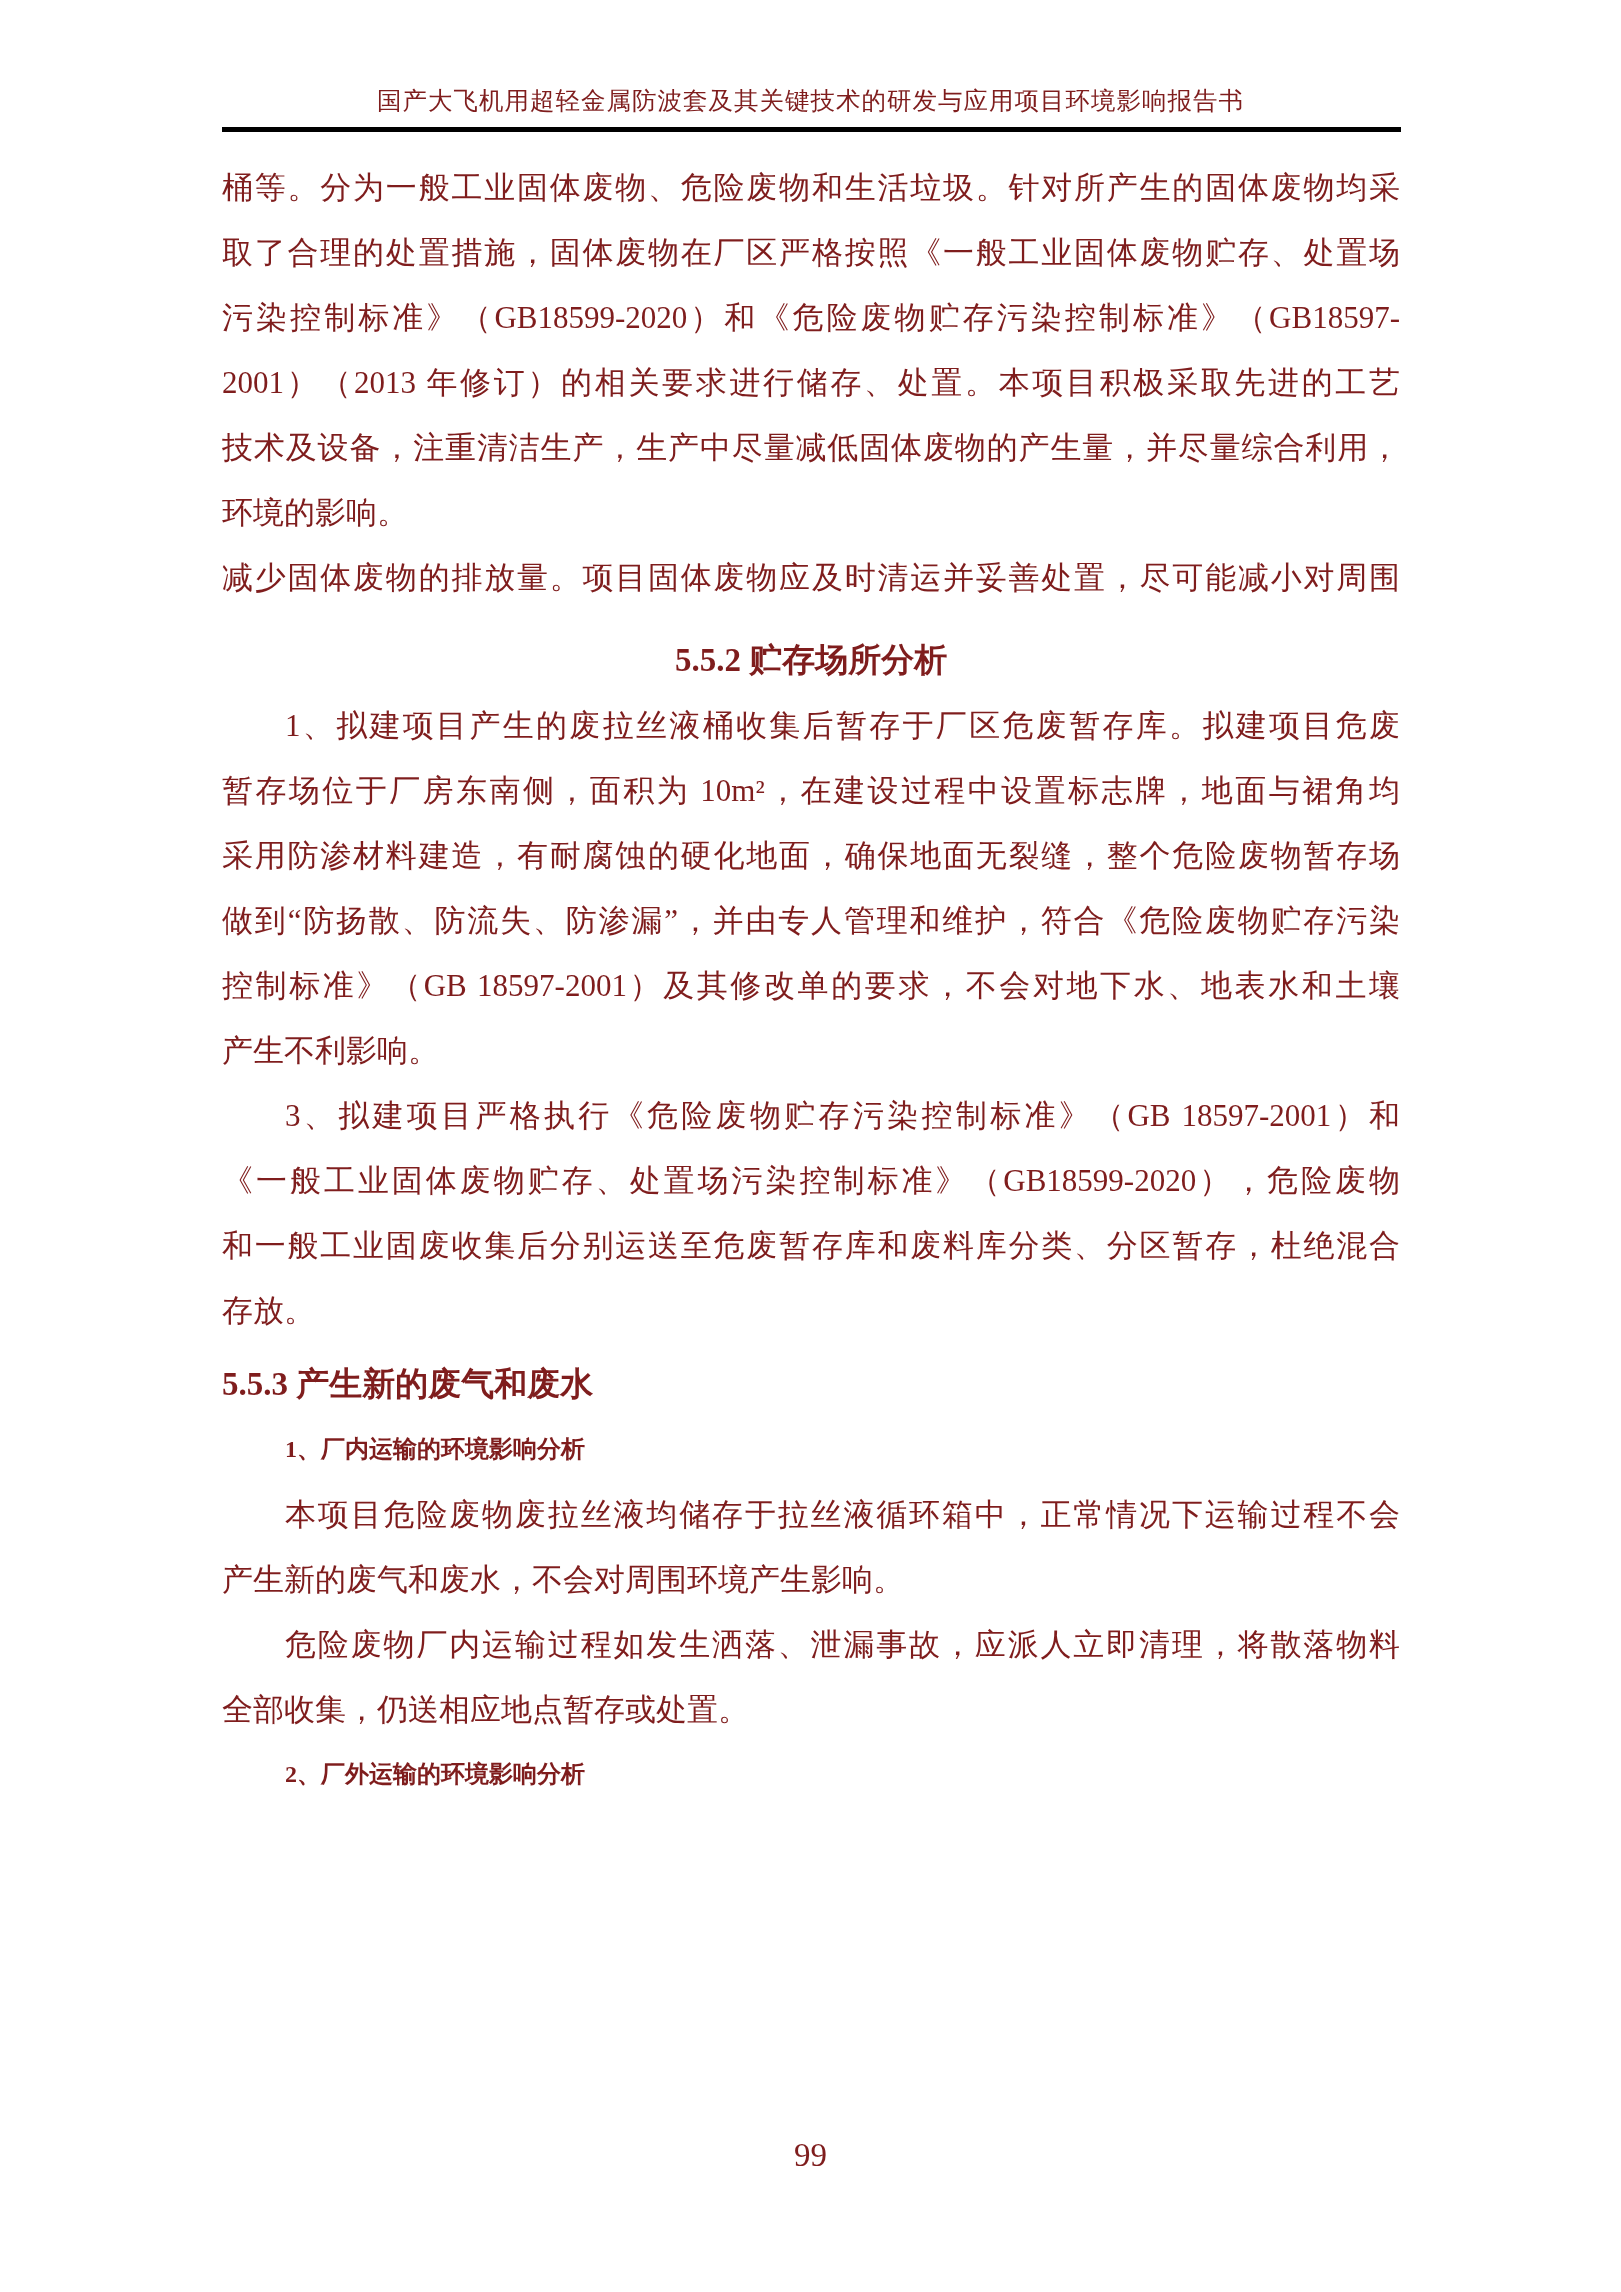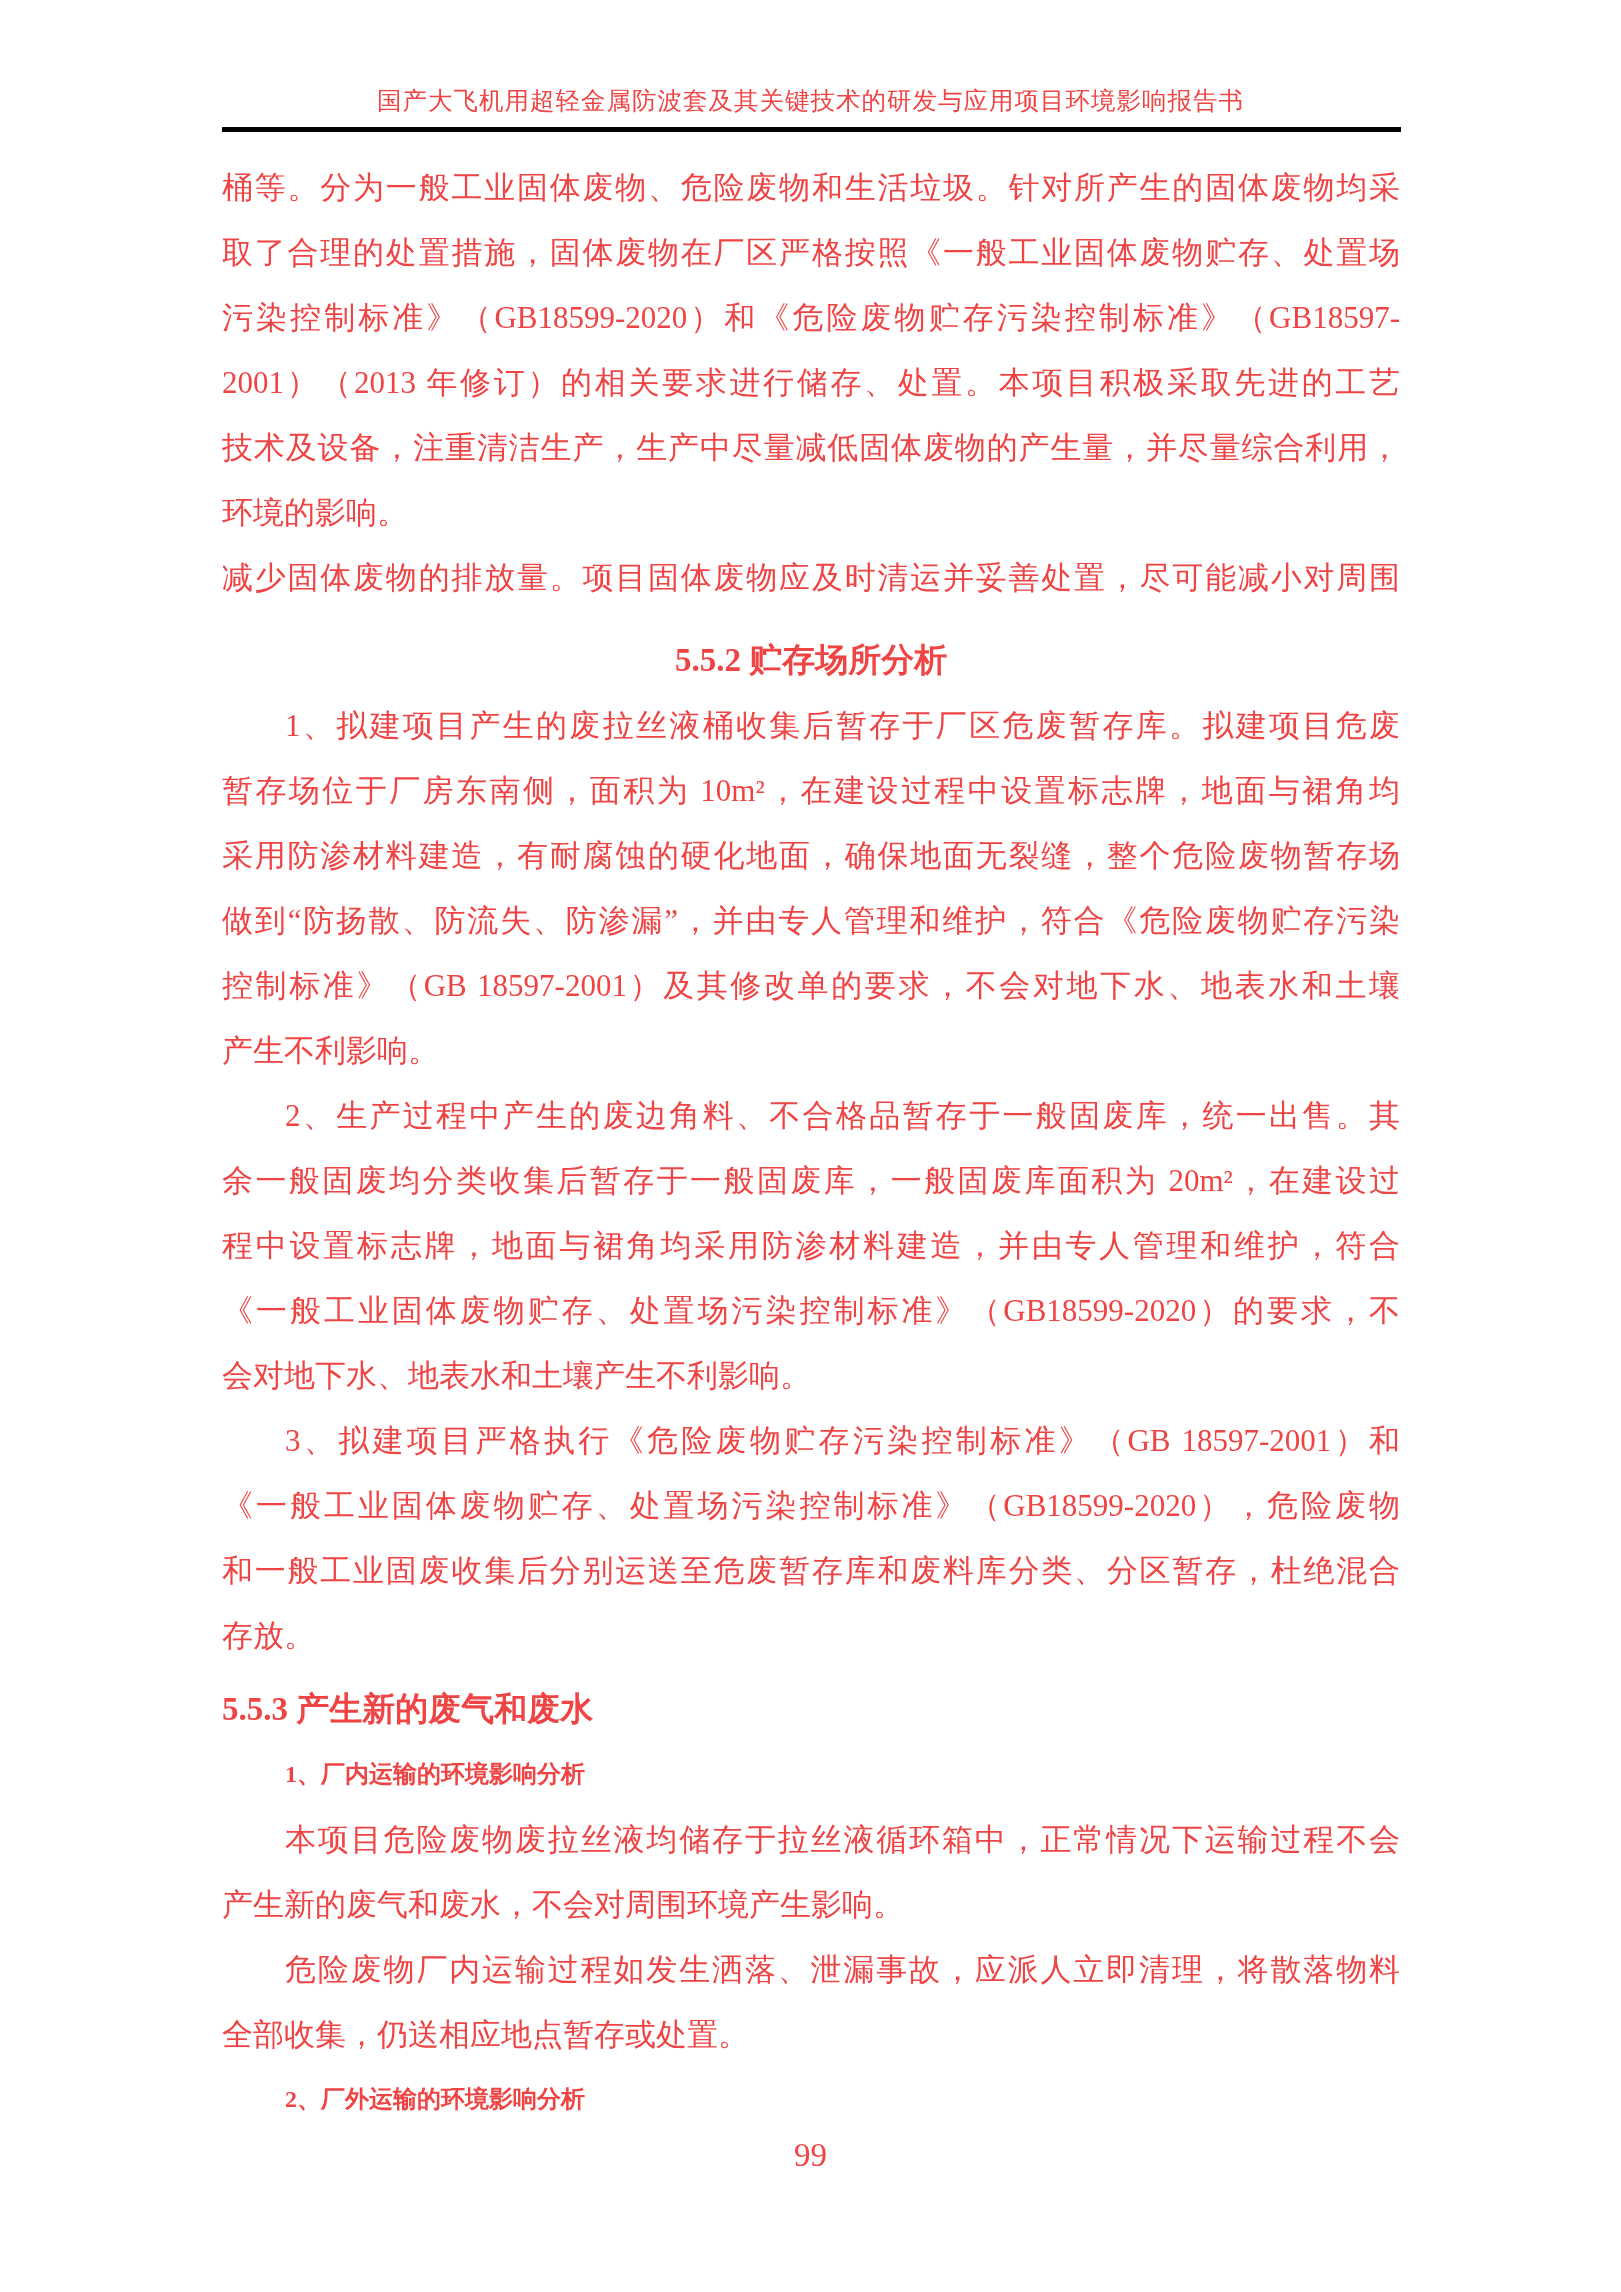--- a/index.html
+++ b/index.html
@@ -1,19 +1,19 @@
 <!DOCTYPE html>
 <html><head>
 <meta charset="utf-8">
 <style>
   html,body{margin:0;padding:0;background:#ffffff;}
   .page{
     position:relative;
     width:1621px;height:2293px;
-    background:#ffffff;color:#ef4444;
+    background:#ffffff;color:#7f1d1d;
     font-family:"Liberation Serif","DejaVu Serif",serif;
     overflow:hidden;
   }
   .header-title{
     position:absolute;top:86px;left:0;width:100%;
     text-align:center;font-size:24.5px;line-height:29px;
     letter-spacing:1px;white-space:nowrap;
   }
   .header-rule{
     position:absolute;top:127px;left:222px;
@@ -71,27 +71,20 @@
 
     <div>
       <div class="ln ind">1、拟建项目产生的废拉丝液桶收集后暂存于厂区危废暂存库。拟建项目危废</div>
       <div class="ln">暂存场位于厂房东南侧，面积为 10m²，在建设过程中设置标志牌，地面与裙角均</div>
       <div class="ln">采用防渗材料建造，有耐腐蚀的硬化地面，确保地面无裂缝，整个危险废物暂存场</div>
       <div class="ln">做到“防扬散、防流失、防渗漏”，并由专人管理和维护，符合《危险废物贮存污染</div>
       <div class="ln">控制标准》（GB 18597-2001）及其修改单的要求，不会对地下水、地表水和土壤</div>
       <div class="ln last">产生不利影响。</div>
     </div>
 
-    <div>
-      <div class="ln ind">2、生产过程中产生的废边角料、不合格品暂存于一般固废库，统一出售。其</div>
-      <div class="ln">余一般固废均分类收集后暂存于一般固废库，一般固废库面积为 20m²，在建设过</div>
-      <div class="ln">程中设置标志牌，地面与裙角均采用防渗材料建造，并由专人管理和维护，符合</div>
-      <div class="ln">《一般工业固体废物贮存、处置场污染控制标准》（GB18599-2020）的要求，不</div>
-      <div class="ln last">会对地下水、地表水和土壤产生不利影响。</div>
-    </div>
 
     <div>
       <div class="ln ind">3、拟建项目严格执行《危险废物贮存污染控制标准》（GB 18597-2001）和</div>
       <div class="ln">《一般工业固体废物贮存、处置场污染控制标准》（GB18599-2020），危险废物</div>
       <div class="ln">和一般工业固废收集后分别运送至危废暂存库和废料库分类、分区暂存，杜绝混合</div>
       <div class="ln last">存放。</div>
     </div>
 
     <div class="h-sec gap-sm">5.5.3 产生新的废气和废水</div>
 

